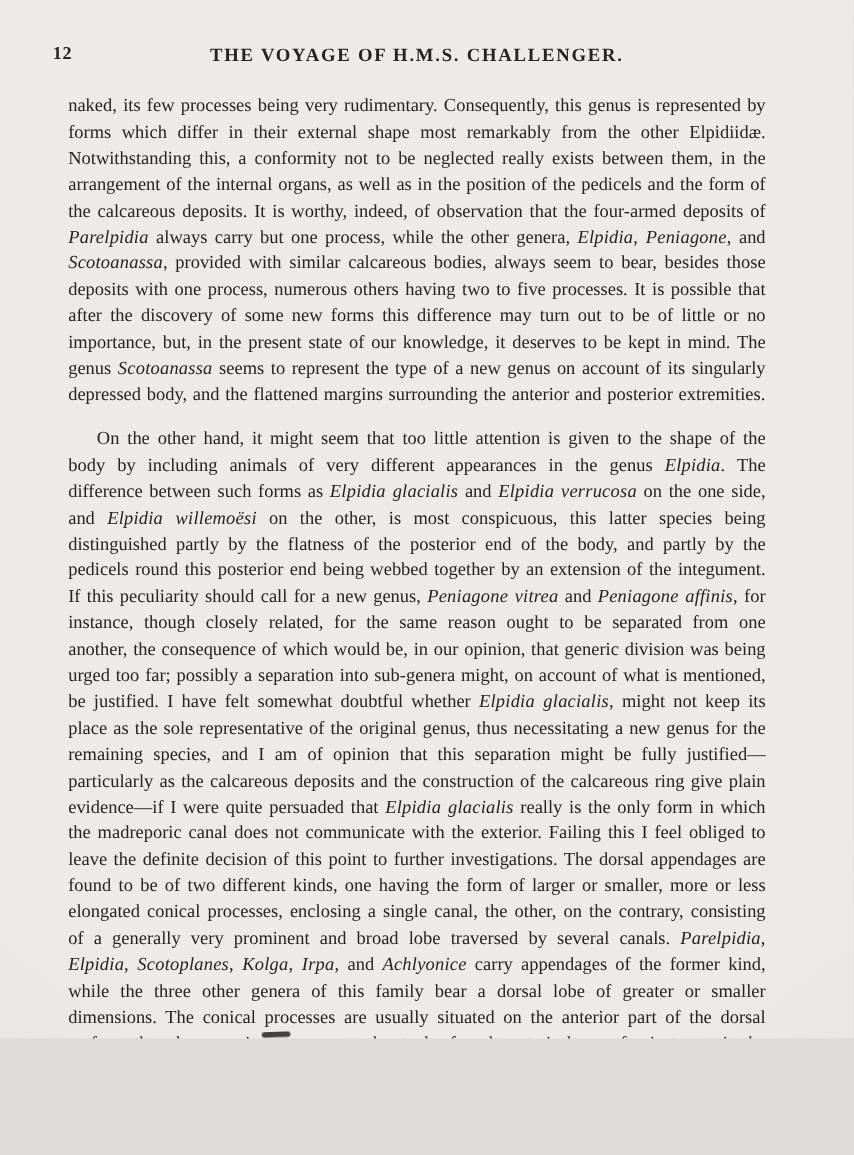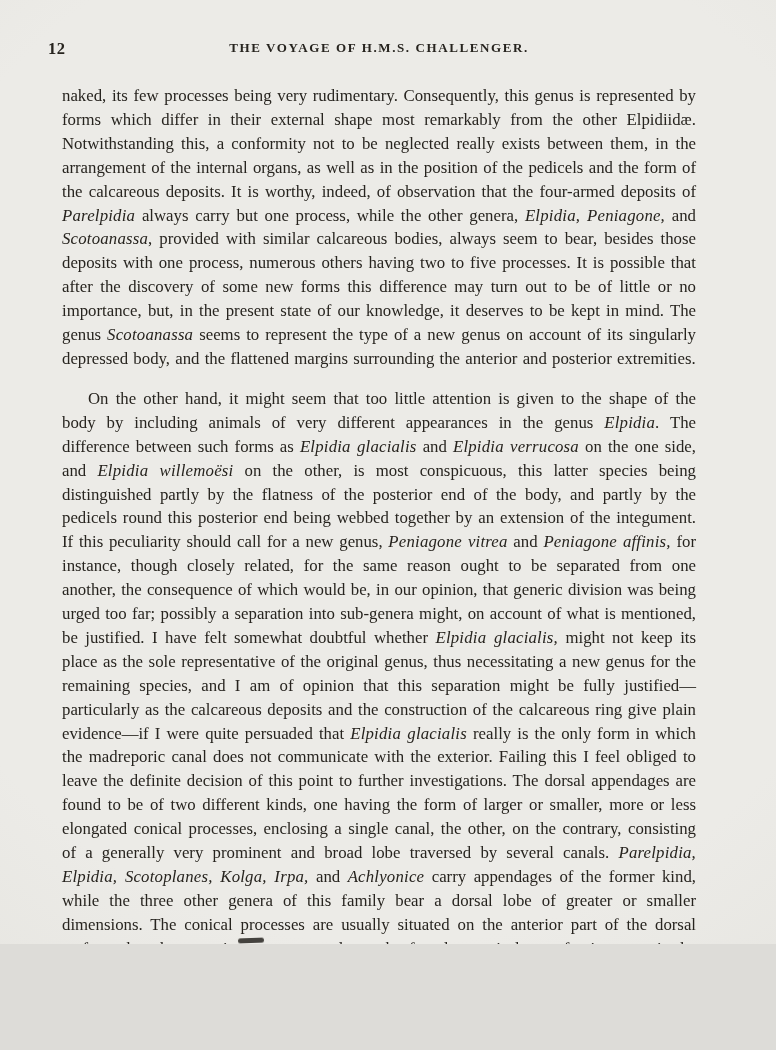--- a/index.html
+++ b/index.html
@@ -31,21 +31,21 @@
   .pagenum {
     position: absolute;
     left: 2px;
     top: 1px;
     font-size: 16.5px;
     font-weight: bold;
     letter-spacing: 0.5px;
   }
   .title {
     display: inline-block;
-    font-size: 13px;
+    font-size: 17px;
     font-weight: bold;
     letter-spacing: 1.6px;
     padding-top: 2px;
   }
   .body-text {
     margin-top: 26px;
     font-size: 16.8px;
     line-height: 23.9px;
     text-align: justify;
     word-spacing: 0.06em;

